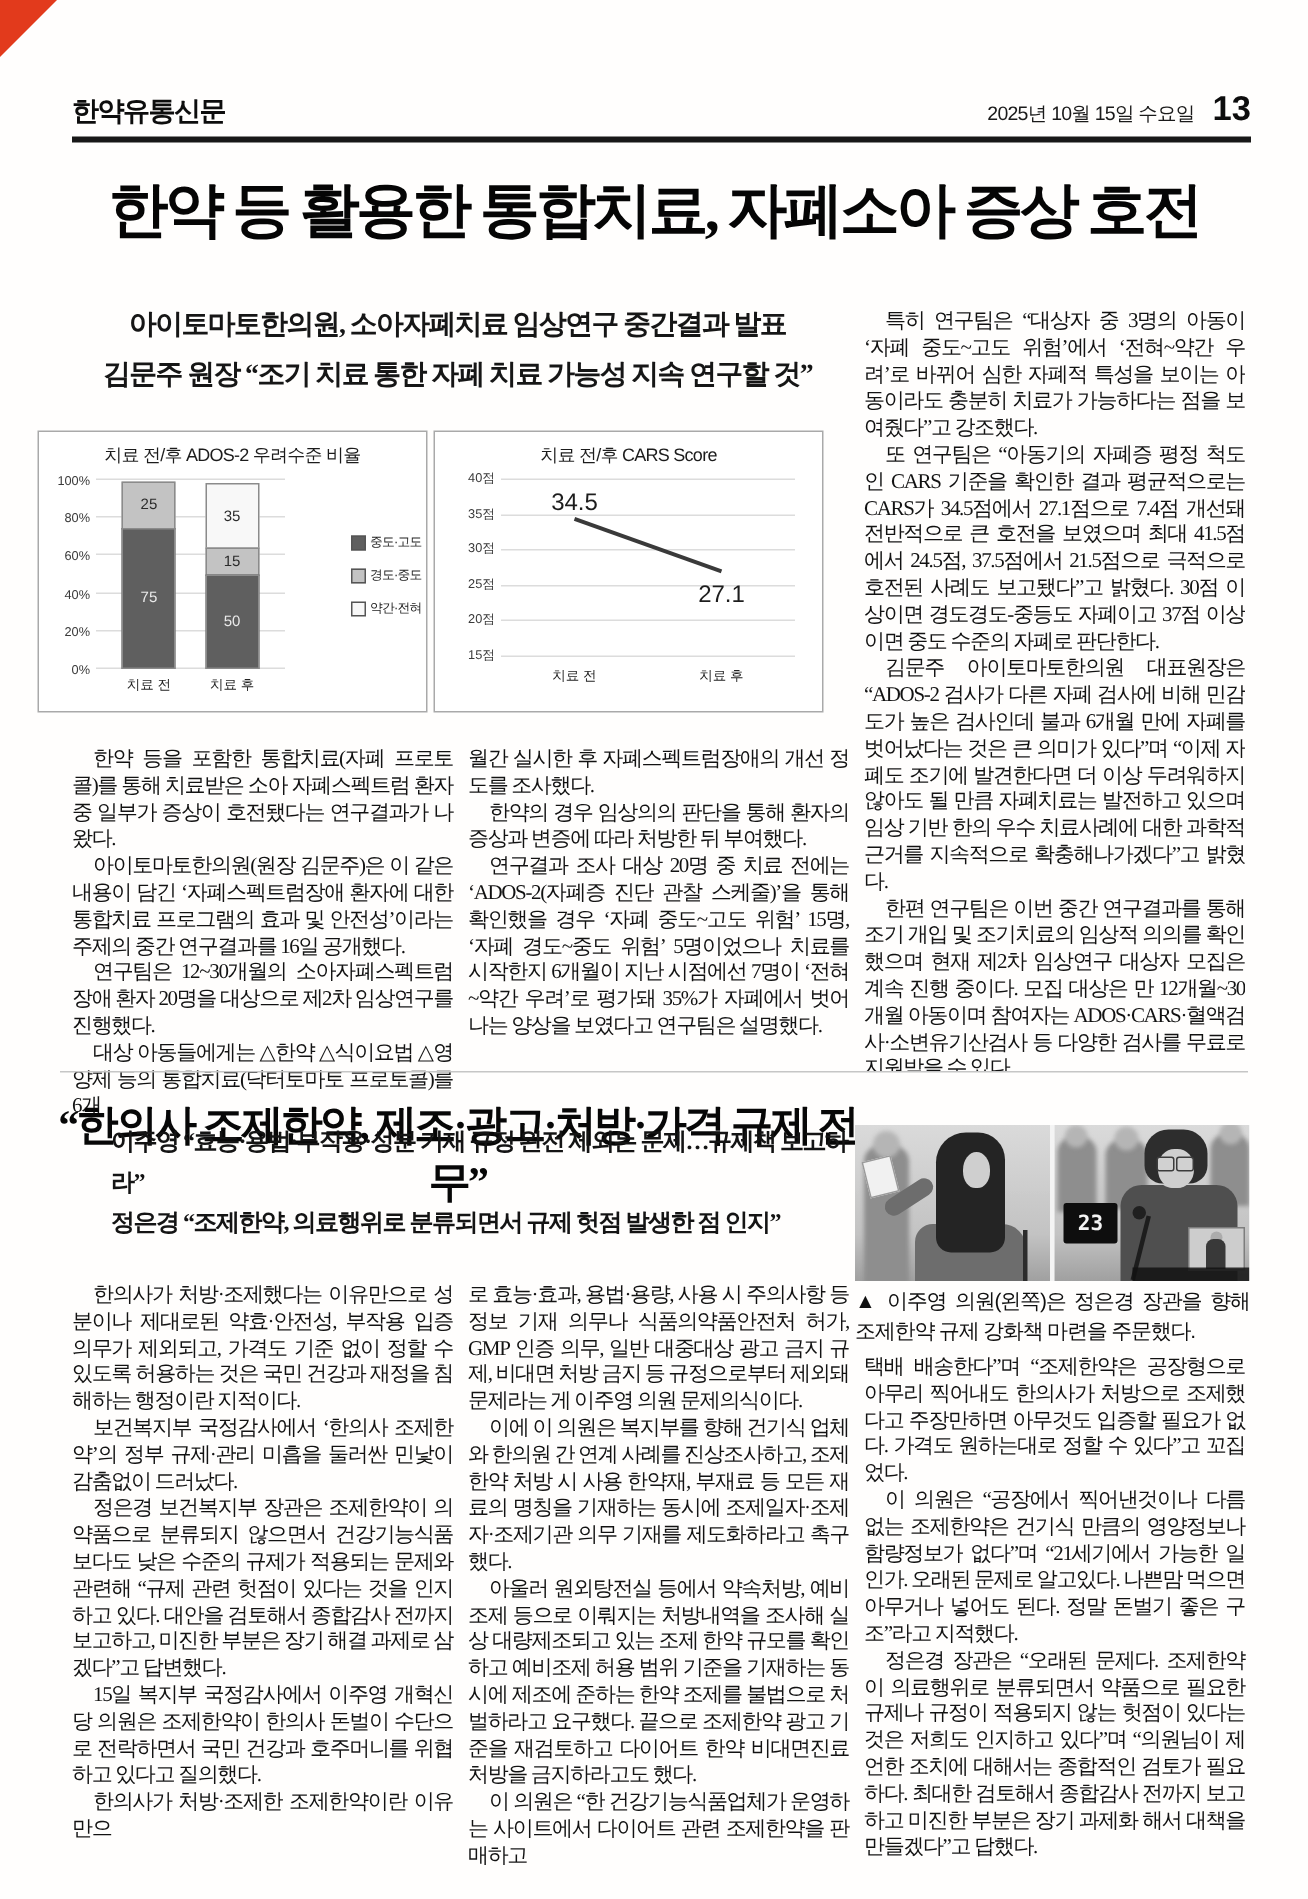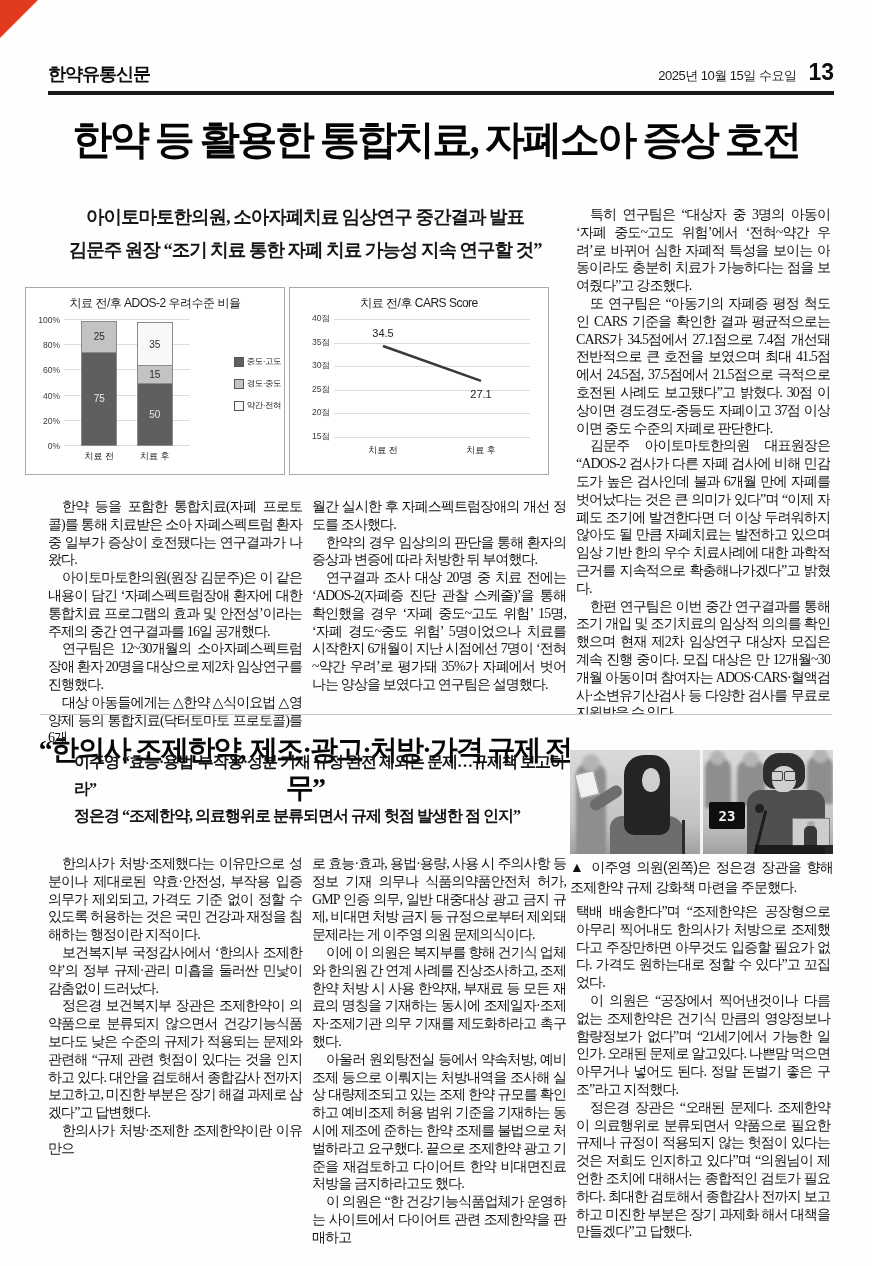--- a/index.html
+++ b/index.html
@@ -33,21 +33,21 @@
   .bar{position:absolute;bottom:0;width:36px;display:flex;flex-direction:column-reverse;}
   .seg{width:100%;display:flex;align-items:center;justify-content:center;font-size:10px;
        border:1px solid #8b8b8b;box-sizing:border-box;margin-top:-1px;}
   .legend{position:absolute;right:3px;top:58px;font-size:8.5px;color:#222;letter-spacing:-0.5px;}
   .litem{display:flex;align-items:center;margin:10px 0;white-space:nowrap;}
   .lswatch{width:8px;height:8px;margin-right:3px;border:1px solid #555;display:inline-block;}
   .xlabels{position:absolute;font-size:9px;color:#222;}
   .xl-bar{left:38px;top:162px;width:126px;}
   .xl-line{left:44px;top:156px;width:196px;}
   .xlabels span{position:absolute;transform:translateX(-50%);white-space:nowrap;}
-  .dlabel{position:absolute;transform:translateX(-50%);font-size:11px;color:#1d1d1d;}
+  .dlabel{position:absolute;transform:translateX(-50%);font-size:16px;color:#1d1d1d;}
   
   .bodycol{position:absolute;width:254px;font-size:14px;line-height:17.8px;text-align:justify;
            letter-spacing:-0.9px;color:#121212;}
   .bodycol p{margin:0;text-indent:14px;}
   .bodycol p.cont{text-indent:0;}
   .a1c1{left:48px;top:498px;}
   .a1c2{left:312px;top:498px;}
   .a1c3{left:576px;top:206px;height:508px;overflow:hidden;}
   .divider{position:absolute;left:40px;right:40px;top:714px;border:0;border-top:1px solid #c6c6c6;margin:0;}
   
@@ -235,20 +235,21 @@
       </div>
       <div class="ph botbar"></div>
     </div>
   </div>
   <div class="caption">▲ 이주영 의원(왼쪽)은 정은경 장관을 향해 조제한약 규제 강화책 마련을 주문했다.</div>
 
   <div class="bodycol a2c1">
     <p>한의사가 처방·조제했다는 이유만으로 성분이나 제대로된 약효·안전성, 부작용 입증 의무가 제외되고, 가격도 기준 없이 정할 수 있도록 허용하는 것은 국민 건강과 재정을 침해하는 행정이란 지적이다.</p>
     <p>보건복지부 국정감사에서 ‘한의사 조제한약’의 정부 규제·관리 미흡을 둘러싼 민낯이 감춤없이 드러났다.</p>
     <p>정은경 보건복지부 장관은 조제한약이 의약품으로 분류되지 않으면서 건강기능식품보다도 낮은 수준의 규제가 적용되는 문제와 관련해 “규제 관련 헛점이 있다는 것을 인지하고 있다. 대안을 검토해서 종합감사 전까지 보고하고, 미진한 부분은 장기 해결 과제로 삼겠다”고 답변했다.</p>
+    <p>15일 복지부 국정감사에서 이주영 개혁신당 의원은 조제한약이 한의사 돈벌이 수단으로 전락하면서 국민 건강과 호주머니를 위협하고 있다고 질의했다.</p>
     <p>한의사가 처방·조제한 조제한약이란 이유만으</p>
   </div>
   <div class="bodycol a2c2">
     <p class="cont">로 효능·효과, 용법·용량, 사용 시 주의사항 등 정보 기재 의무나 식품의약품안전처 허가, GMP 인증 의무, 일반 대중대상 광고 금지 규제, 비대면 처방 금지 등 규정으로부터 제외돼 문제라는 게 이주영 의원 문제의식이다.</p>
     <p>이에 이 의원은 복지부를 향해 건기식 업체와 한의원 간 연계 사례를 진상조사하고, 조제한약 처방 시 사용 한약재, 부재료 등 모든 재료의 명칭을 기재하는 동시에 조제일자·조제자·조제기관 의무 기재를 제도화하라고 촉구했다.</p>
     <p>아울러 원외탕전실 등에서 약속처방, 예비조제 등으로 이뤄지는 처방내역을 조사해 실상 대량제조되고 있는 조제 한약 규모를 확인하고 예비조제 허용 범위 기준을 기재하는 동시에 제조에 준하는 한약 조제를 불법으로 처벌하라고 요구했다. 끝으로 조제한약 광고 기준을 재검토하고 다이어트 한약 비대면진료 처방을 금지하라고도 했다.</p>
     <p>이 의원은 “한 건강기능식품업체가 운영하는 사이트에서 다이어트 관련 조제한약을 판매하고</p>
   </div>
   <div class="bodycol a2c3">
     <p class="cont">택배 배송한다”며 “조제한약은 공장형으로 아무리 찍어내도 한의사가 처방으로 조제했다고 주장만하면 아무것도 입증할 필요가 없다. 가격도 원하는대로 정할 수 있다”고 꼬집었다.</p>

